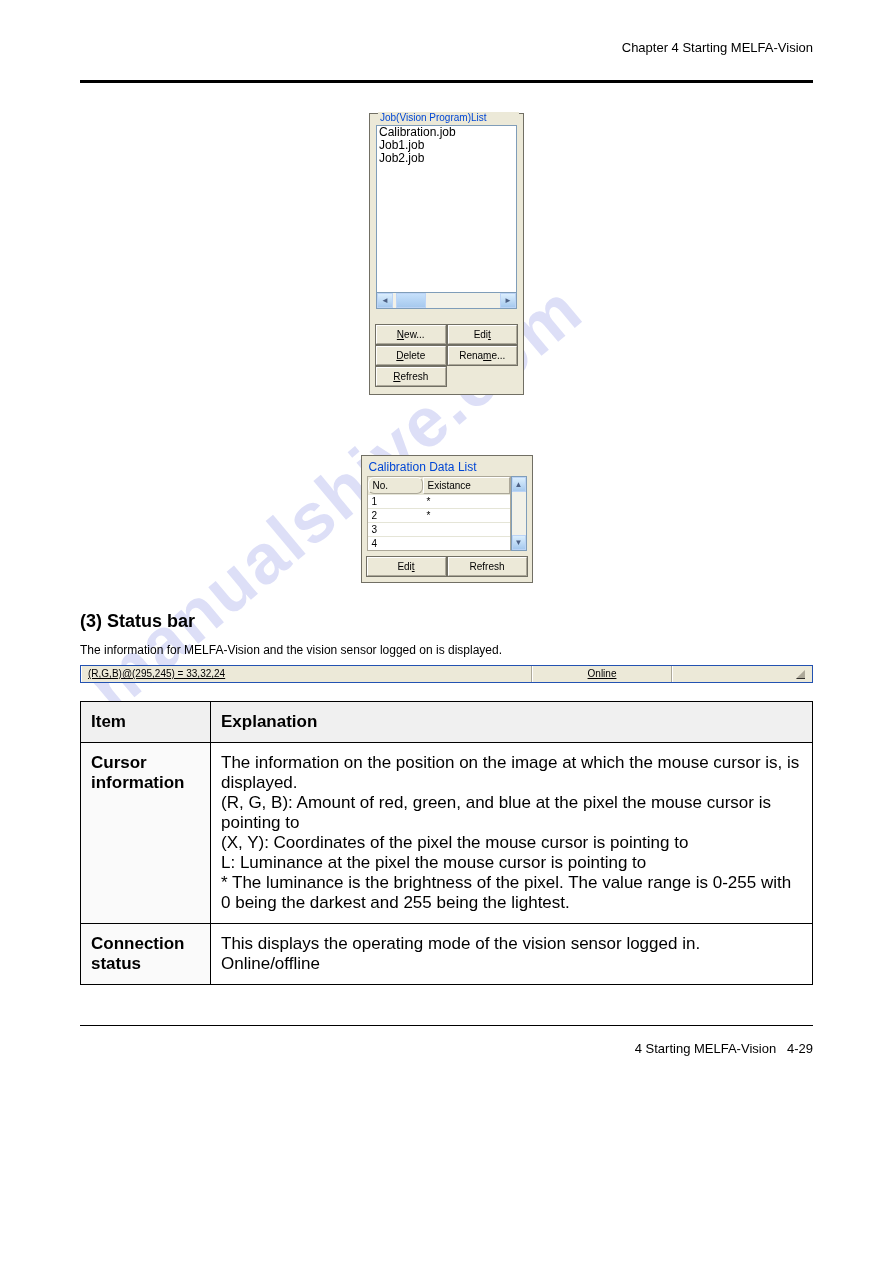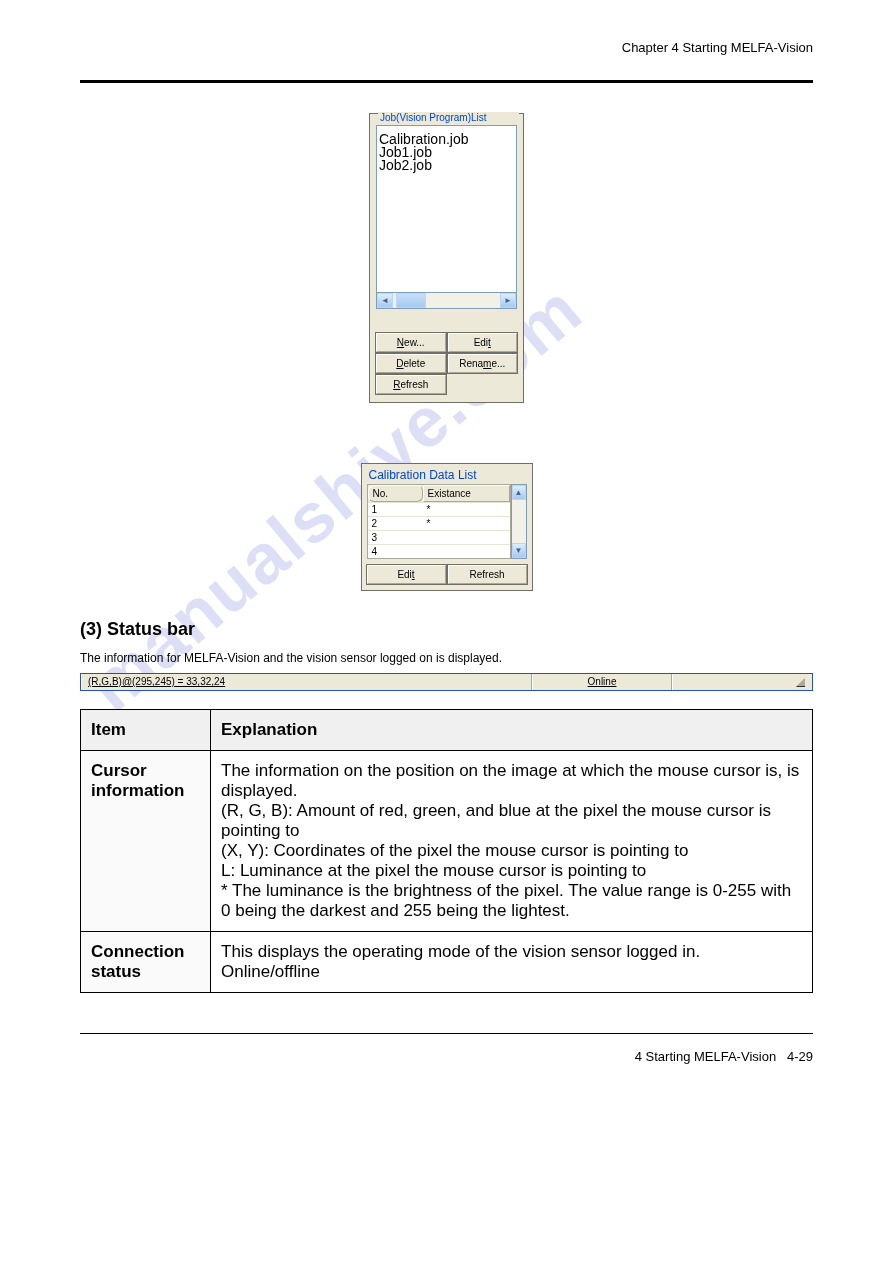--- a/index.html
+++ b/index.html
@@ -15,36 +15,36 @@
   width: 155px; margin: 30px auto;
   background: #ece9d8; border: 1px solid #716f64;
   padding: 6px 6px 8px 6px; font-family: Tahoma, sans-serif;
 }
 .job-panel .legend {
   position: relative; top: -8px; left: 2px; color: #0046d5;
   font-size: 10px; background: #ece9d8; padding: 0 2px;
 }
 .job-listbox {
   background: #fff; border: 1px solid #7f9db9;
-  height: 168px; overflow: hidden; font-size: 14px; padding: 7px 2px; margin-top: -6px;
+  height: 168px; overflow: hidden; font-size: 12px; padding: 0 2px; margin-top: -6px;
 }
 .job-listbox .item { line-height: 13px; }
 .scrollbar-h {
   background: #ece9d8; border: 1px solid #7f9db9; border-top: none;
   height: 16px; display: flex; align-items: stretch; margin-top: 0;
 }
 .sb-btn {
   width: 16px; background: linear-gradient(#dbeefd,#a6c9ee);
   border: 1px solid #bcd4f6; display: flex; align-items: center; justify-content: center;
   color: #4d6185; font-size: 8px;
 }
 .sb-track { flex: 1; background: #f2f1e8; position: relative; }
 .sb-thumb { width: 30px; height: 100%; background: linear-gradient(#c6e0fb,#a6c9ee); border: 1px solid #bcd4f6; position: absolute; left: 3px; }
 .job-btn-grid {
-  display: grid; grid-template-columns: 1fr 1fr; gap: 2px; margin-top: 24px;
+  display: grid; grid-template-columns: 1fr 1fr; gap: 2px; margin-top: 16px;
 }
 .job-btn {
   font-size: 10px; padding: 3px 4px; background: #ece9d8;
   border: 1px solid #aca899; border-top-color: #fff; border-left-color: #fff;
   box-shadow: 0 0 0 1px #716f64; text-align: center;
 }
 .job-btn u { text-decoration: underline; }
 .job-btn.short { grid-column: 1 / 2; }
 
 

